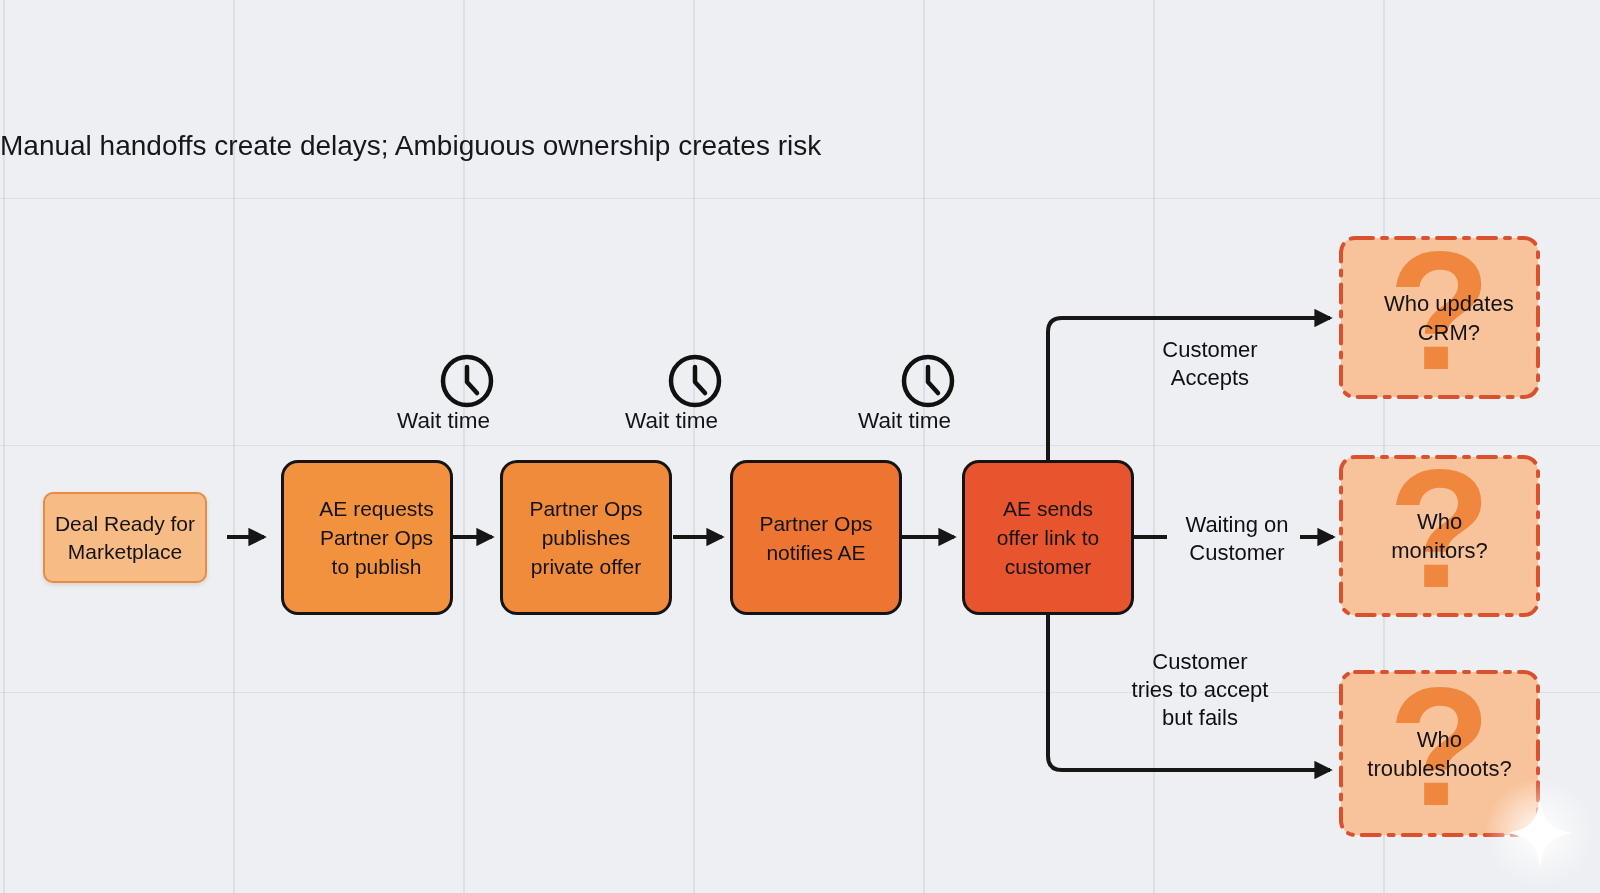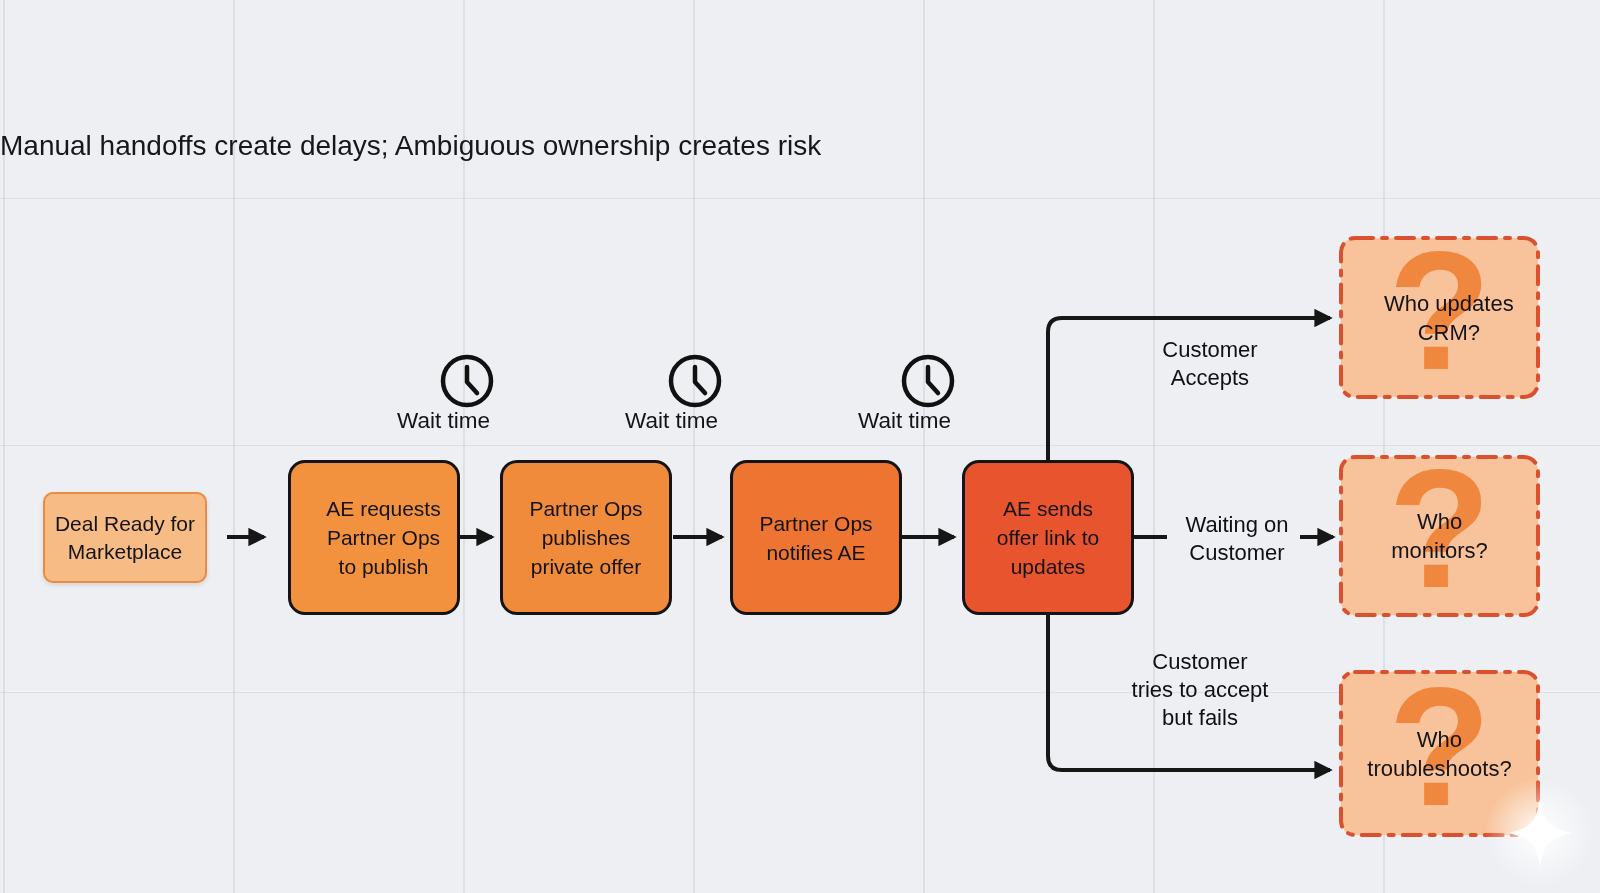--- a/index.html
+++ b/index.html
@@ -29,21 +29,21 @@
   .start{
     left:43px;top:492px;width:164px;height:91px;
     background:#f7bc85;border:2.5px solid #e98a45;border-radius:10px;
     font-size:21px;line-height:28px;box-shadow:0 2px 4px rgba(120,90,50,0.18);
   }
   .step{
     top:460px;width:172px;height:155px;
     border:3.5px solid #141414;border-radius:17px;
     font-size:21px;line-height:29px;
   }
-  .s1{left:288px;background:#f2923e;padding-left:19px;}
+  .s1{left:281px;background:#f2923e;padding-left:19px;}
   .s2{left:500px;background:#f08b3b;}
   .s3{left:730px;background:#ee7432;}
   .s4{left:962px;background:#e8542d;}
   .qbox{
     position:absolute;left:1341px;width:197px;
     display:flex;align-items:center;justify-content:center;text-align:center;
   }
   .q-crm{top:238px;height:159px;}
   .q-mon{top:457px;height:158px;}
   .q-trb{top:672px;height:163px;}
@@ -143,21 +143,21 @@
 publishes
 private offer</span>
   </div>
   <div class="node step s3">
     <span>Partner Ops
 notifies AE</span>
   </div>
   <div class="node step s4">
     <span>AE sends
 offer link to
-updates</span>
+customer</span>
   </div>
 
   <div class="waitlabel w1">Wait time</div>
   <div class="waitlabel w2">Wait time</div>
   <div class="waitlabel w3">Wait time</div>
 
   <div class="qbox q-crm">
     <span class="qmark">?</span>
     <span class="qlabel">Who updates
 CRM?</span>

